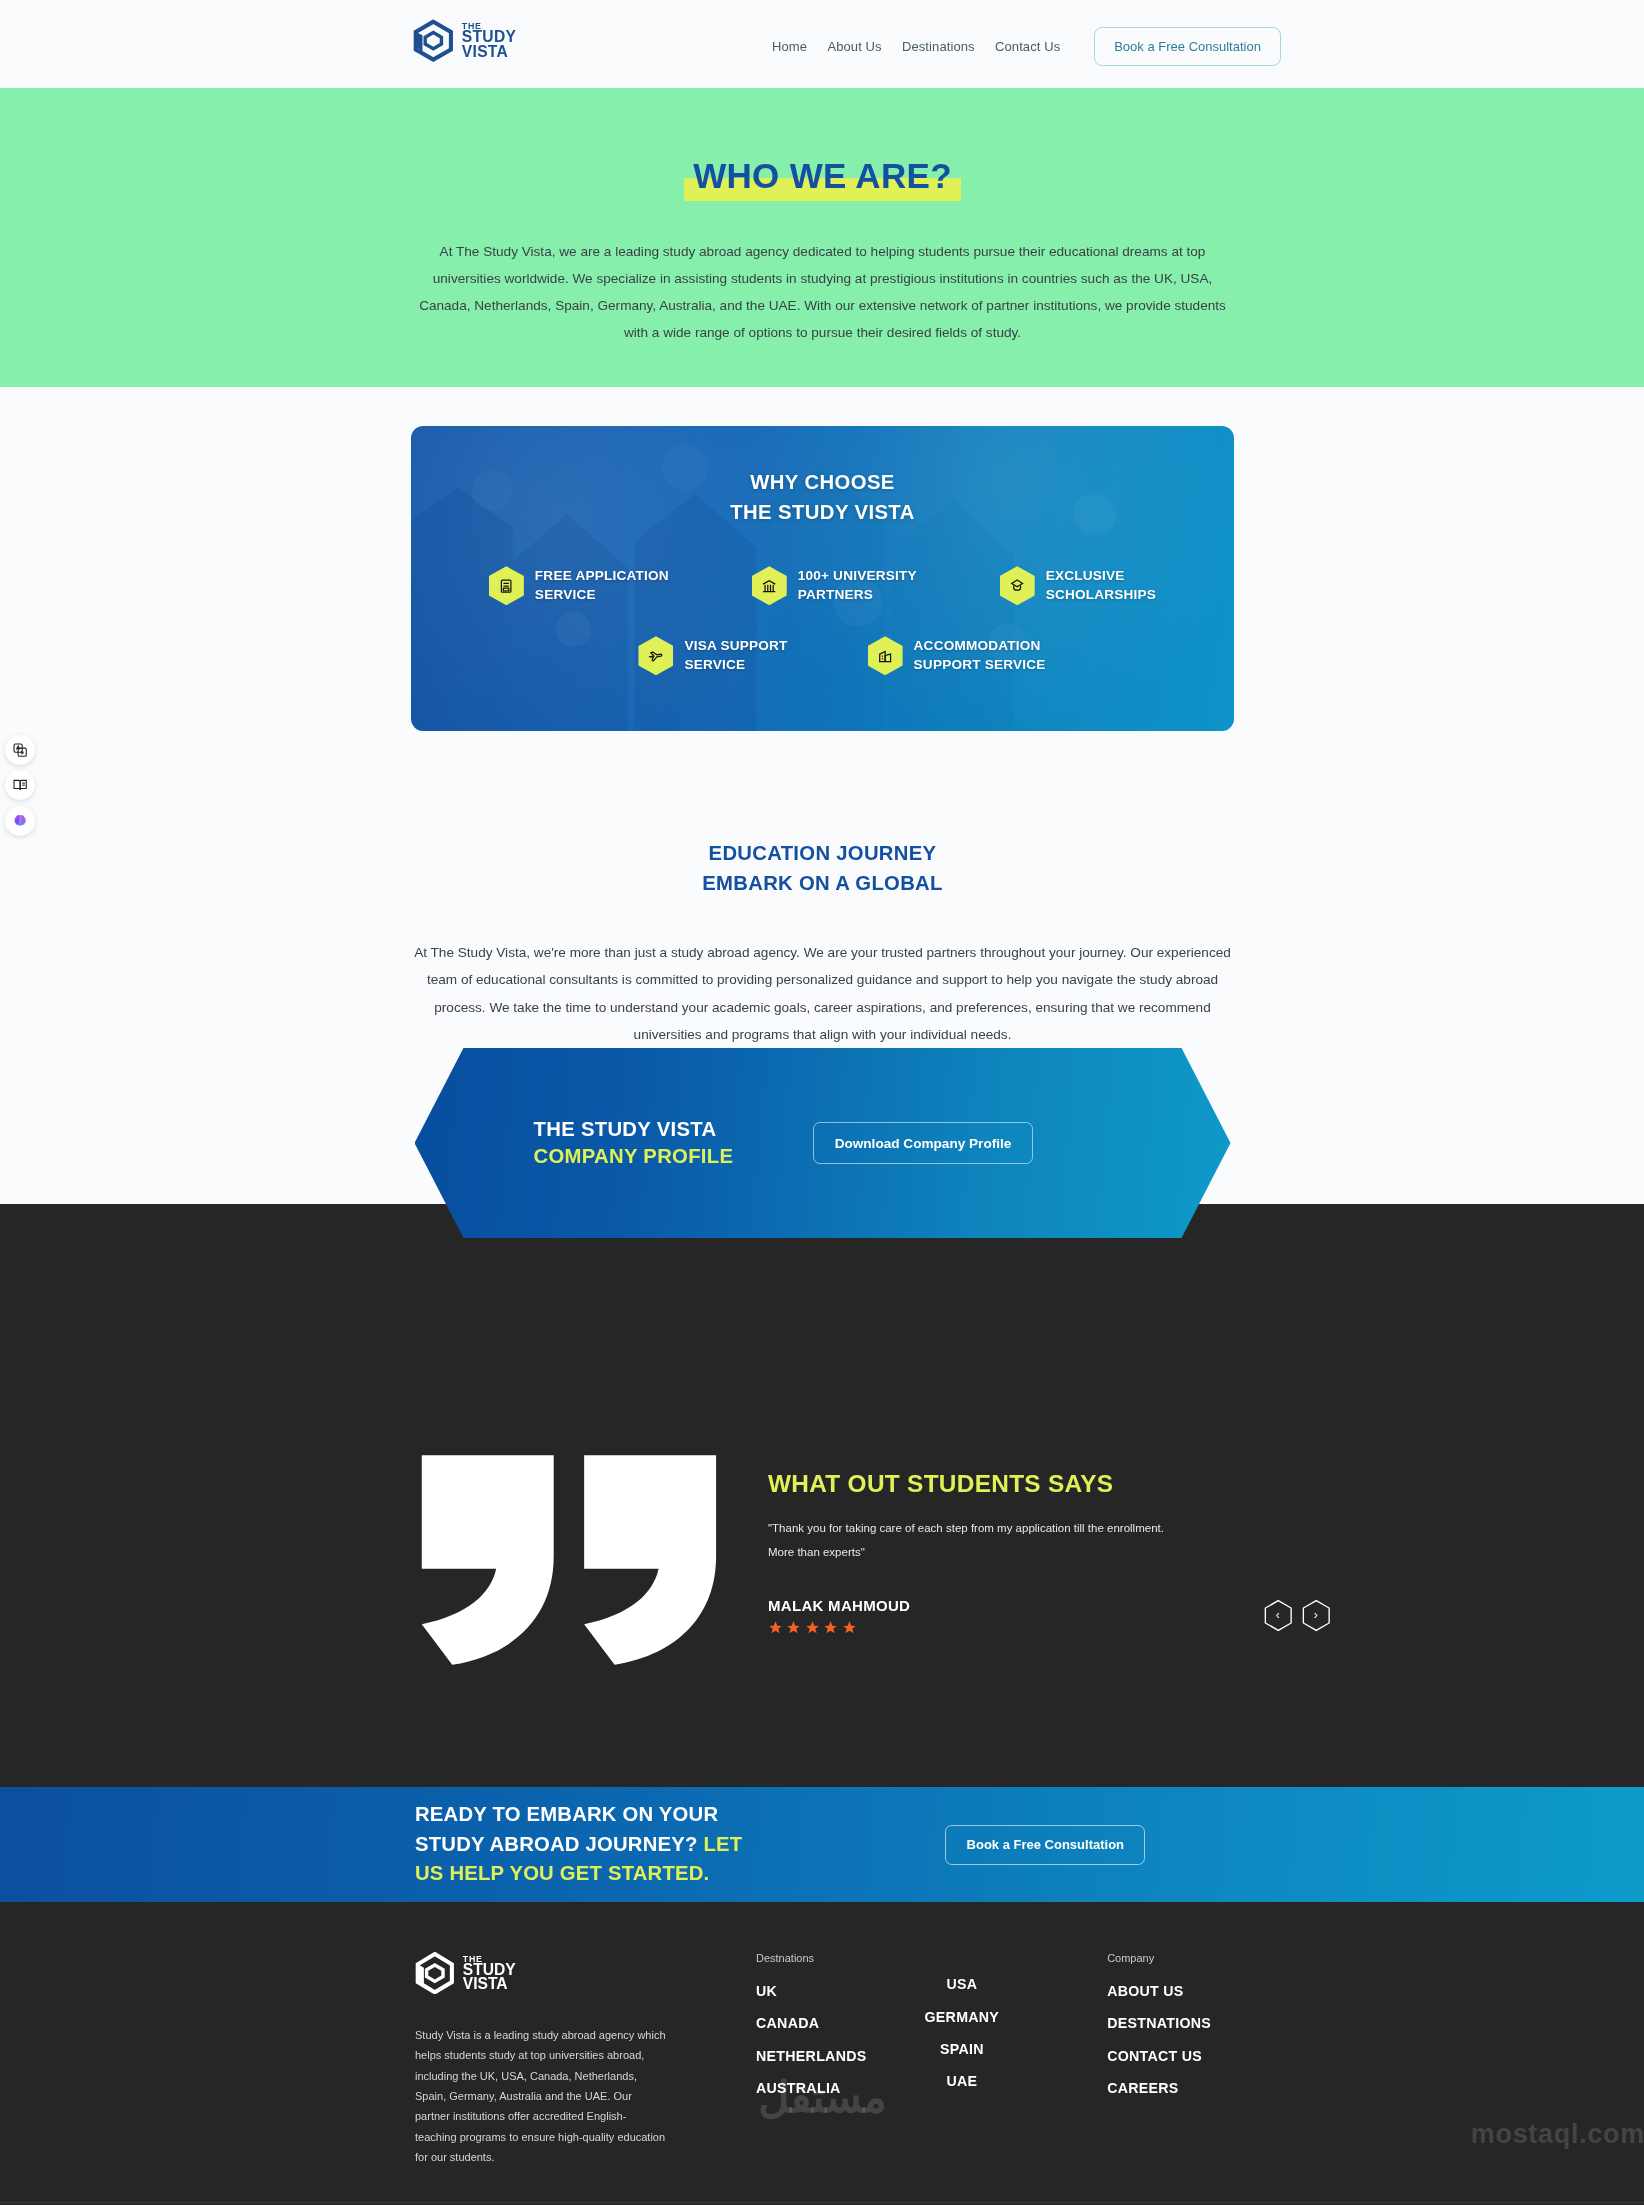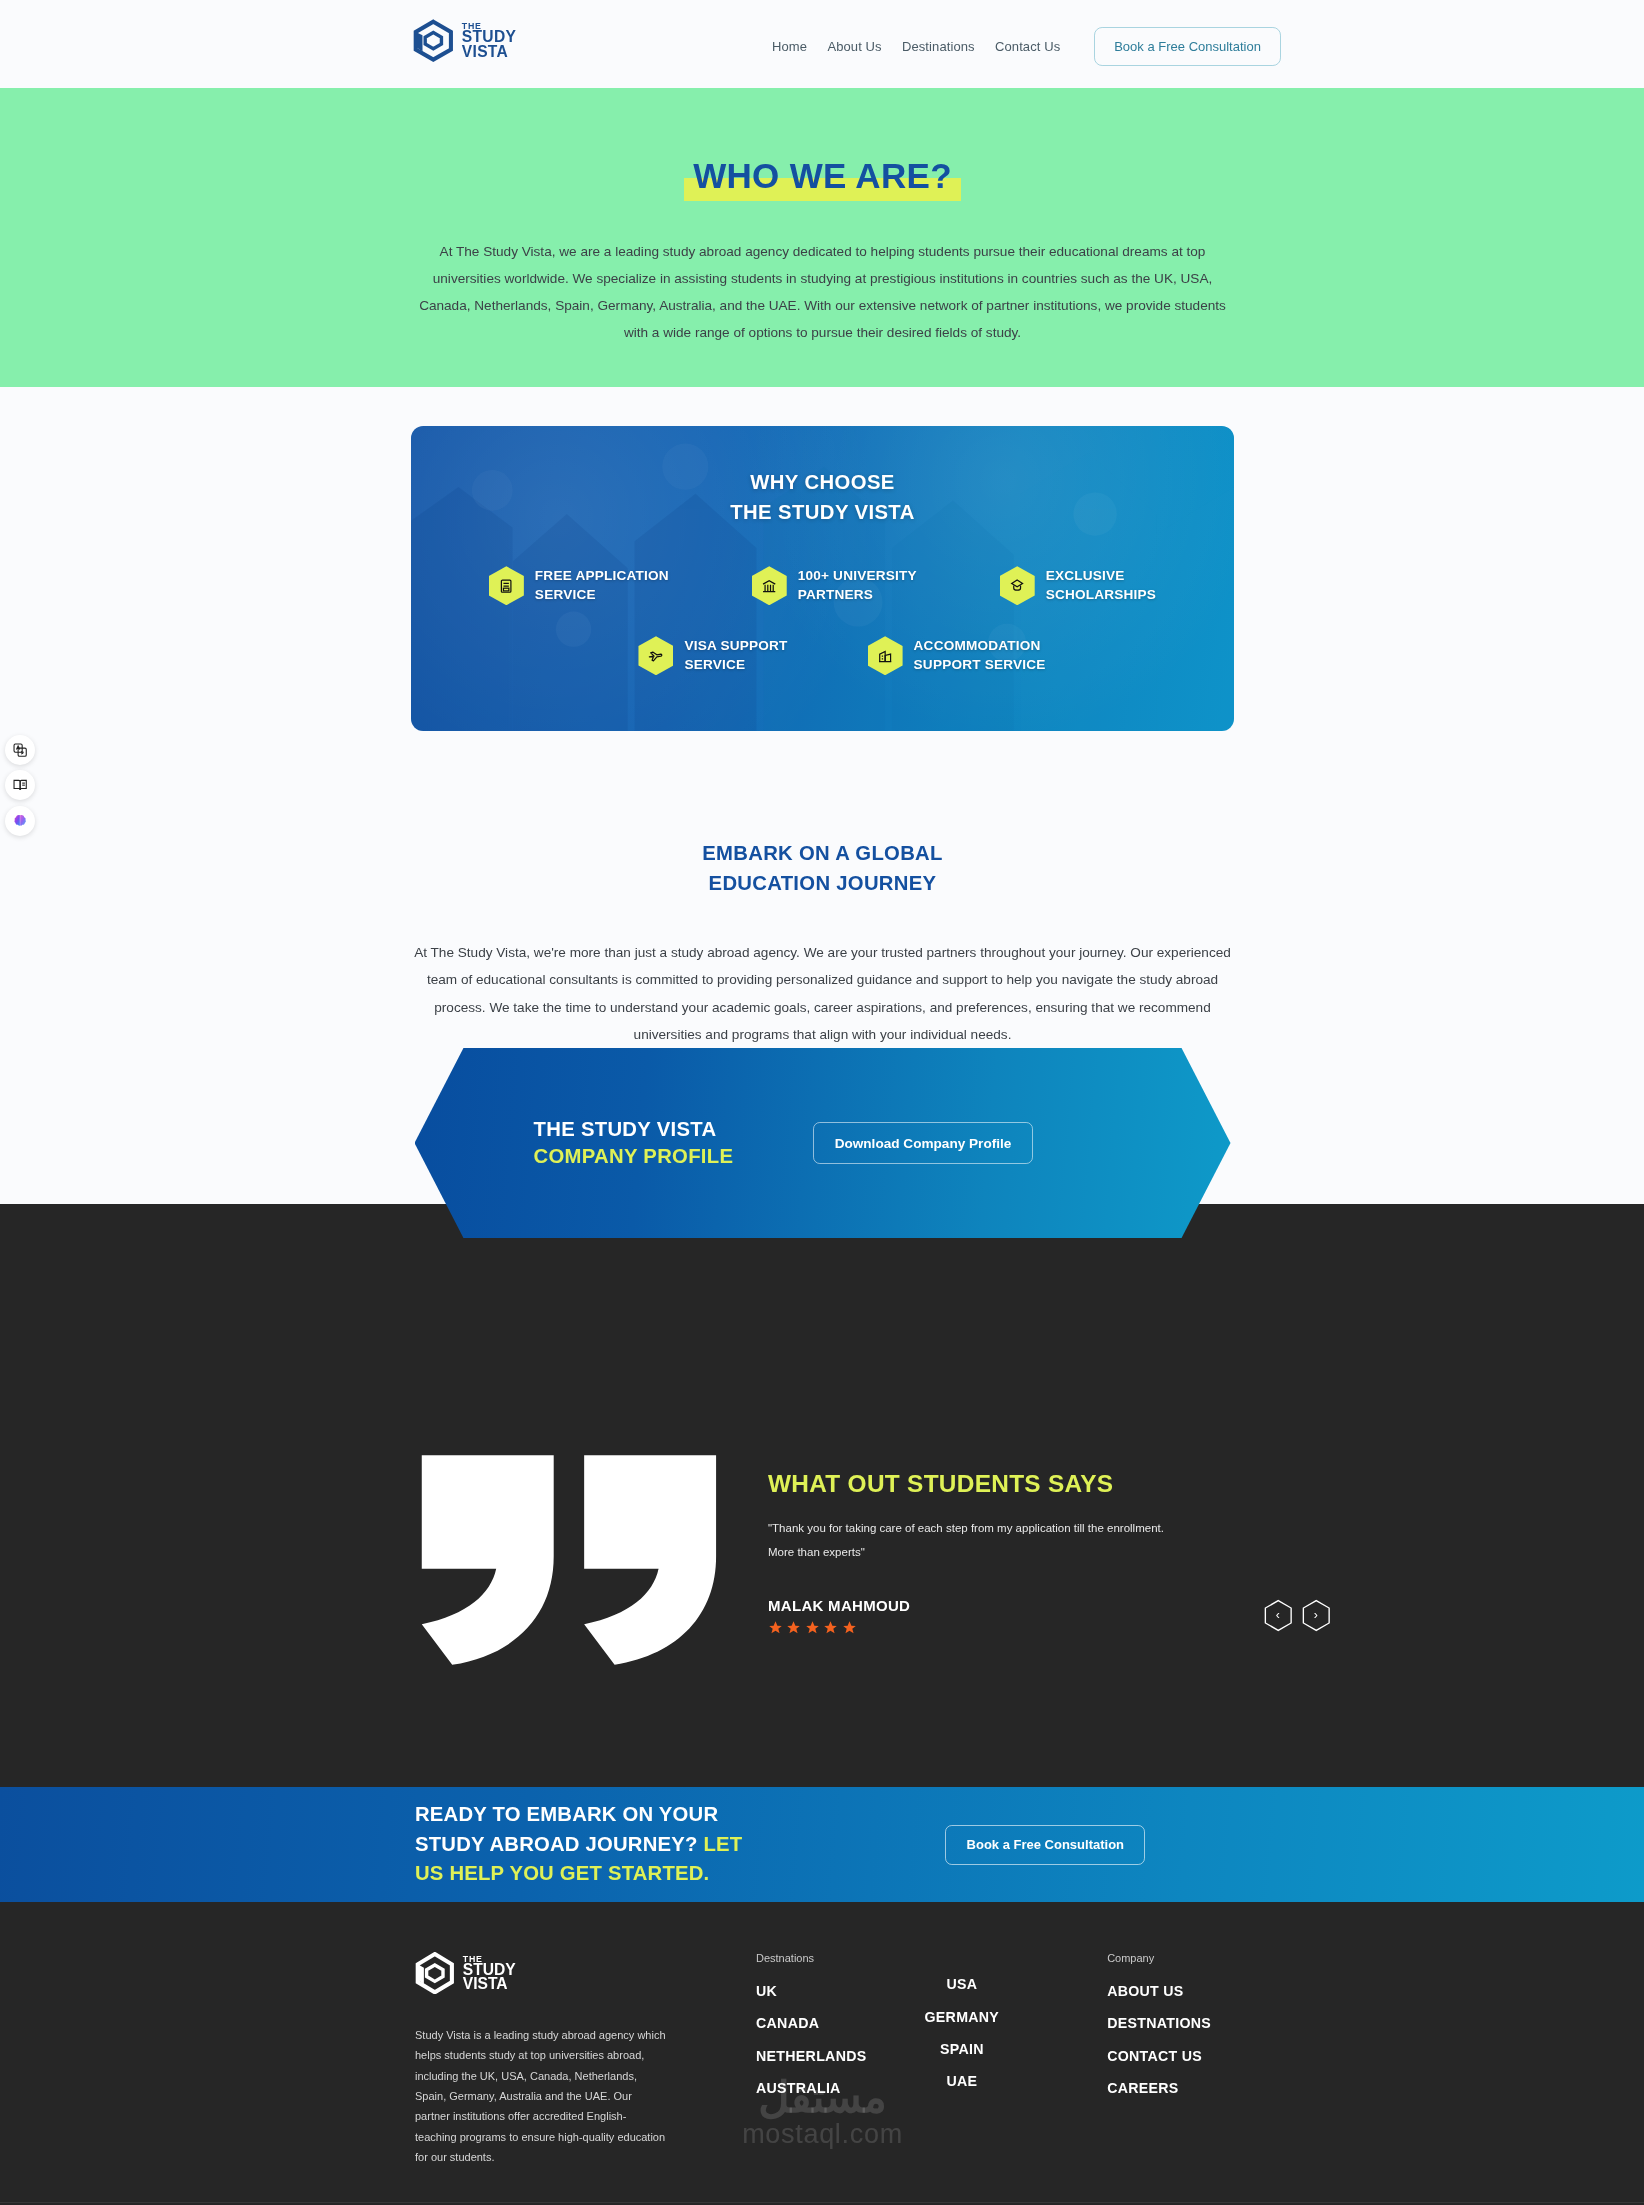--- a/index.html
+++ b/index.html
@@ -150,21 +150,21 @@
   .f-col4 { margin-left:108px; }
   .f-head { color:#c9c9c9; font-size:11px; margin-bottom:19px; }
   .f-link { color:#fff; font-size:14.2px; font-weight:800; letter-spacing:0.3px; margin-bottom:16.3px;
             text-decoration:none; display:block; }
 
   .watermark {
     position:absolute; left:0; right:0; top:174px; text-align:center;
     color:rgba(255,255,255,.14); pointer-events:none; user-select:none;
   }
   .wm-ar { font-size:43px; font-weight:700; line-height:1; }
-  .wm-en { font-size:27px; font-weight:400; letter-spacing:0.7px; }
+  .wm-en { font-size:27px; font-weight:700; letter-spacing:0.7px;text-align:right; }
 
   .f-bottom { margin-top:35px; border-top:0.7px solid rgba(255,255,255,.08); padding:15px 0 23px; text-align:center; position:relative; }
 
   
   .widgets { position:absolute; left:5.4px; top:735px; display:flex; flex-direction:column; gap:5.4px; z-index:40; }
   .widget {
     width:30px; height:30px; border-radius:50%; background:#fff;
     box-shadow:0 1.4px 5.4px rgba(0,0,0,.13);
     display:flex; align-items:center; justify-content:center; cursor:pointer; border:0;
   }
@@ -299,22 +299,22 @@
           </span>
           <span class="feat-l">ACCOMMODATION
 SUPPORT SERVICE</span>
         </div>
       </div>
     </div>
   </div>
 
   <div class="embark">
     <div class="embark-h">
+      <div>EDUCATION JOURNEY</div>
       <div>EMBARK ON A GLOBAL</div>
-      <div>EDUCATION JOURNEY</div>
     </div>
     <p class="embark-p">At The Study Vista, we're more than just a study abroad agency. We are your trusted partners throughout your journey. Our experienced team of educational consultants is committed to providing personalized guidance and support to help you navigate the study abroad process. We take the time to understand your academic goals, career aspirations, and preferences, ensuring that we recommend universities and programs that align with your individual needs.</p>
   </div>
 
   <div class="profile-zone">
     <div class="slab-wrap">
       <div class="slab">
         <div class="slab-txt">
           <div class="slab-l1">THE STUDY VISTA</div>
           <div class="slab-l2">COMPANY PROFILE</div>

